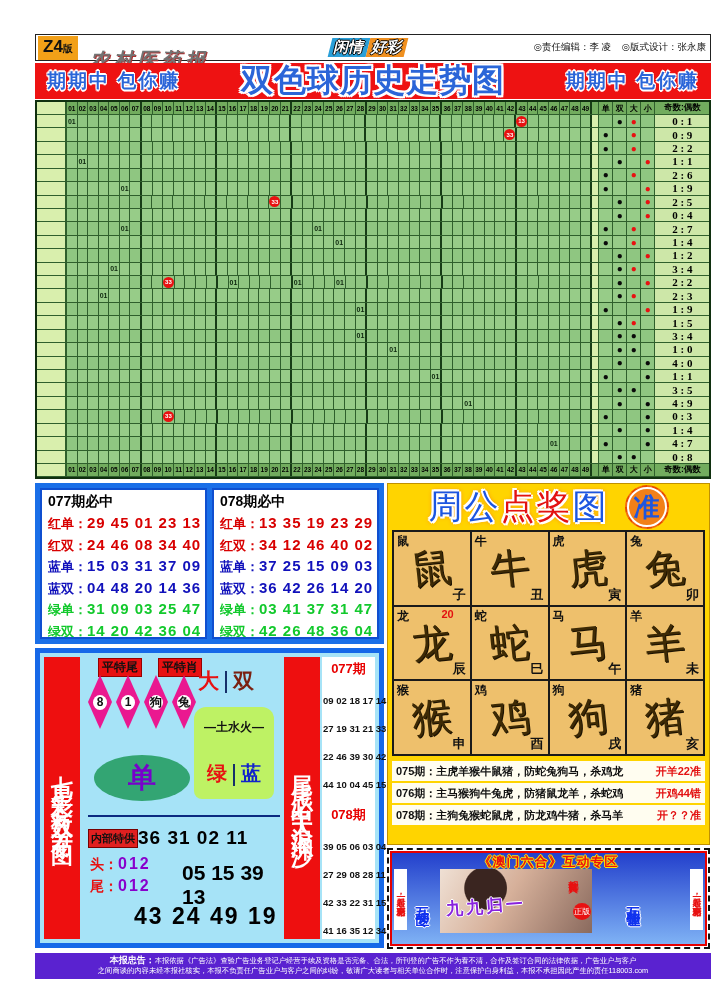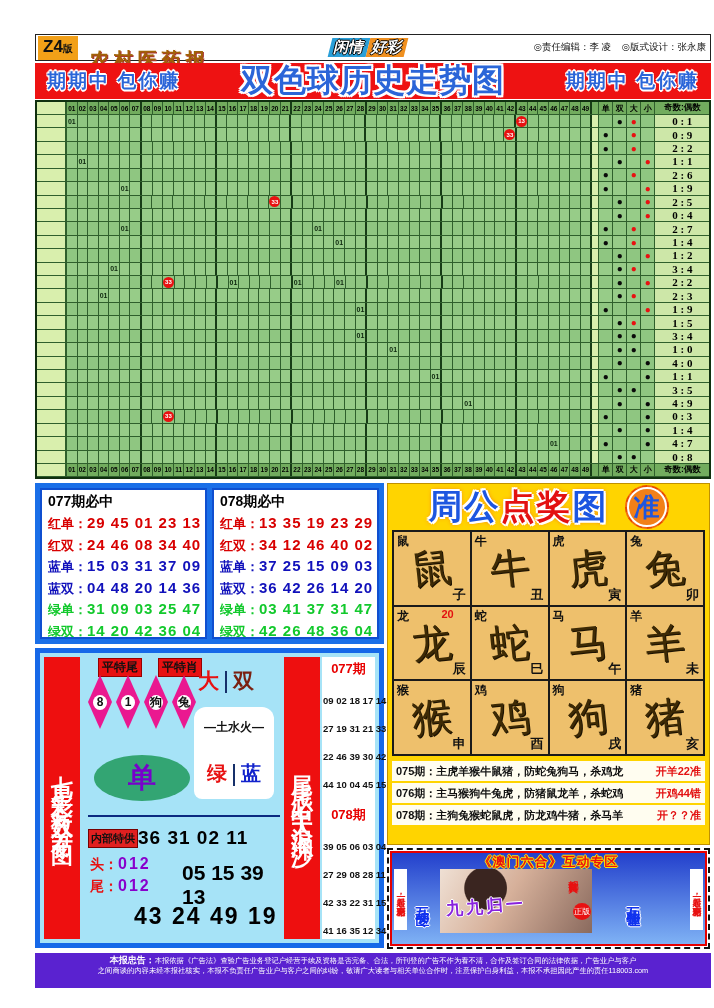--- a/index.html
+++ b/index.html
@@ -5,22 +5,22 @@
   html,body{margin:0;padding:0;background:#fff;}
   .page{position:relative;width:714px;height:1008px;background:#fff;overflow:hidden;
         font-family:"Liberation Sans","DejaVu Sans",sans-serif;}
   .abs{position:absolute;}
 
   
   .header-bar{left:35px;top:34px;width:676px;height:27px;border:1px solid #222;
     display:flex;align-items:center;box-sizing:border-box;background:#fff;}
   .z4{background:#f2a018;padding:1px 5px;margin-left:2px;font-weight:bold;color:#111;line-height:20px;}
   .z4 .z4main{font-size:17px;} .z4 .z4sub{font-size:10px;}
-  .paper{margin-left:12px;font-family:"DejaVu Serif",serif;font-weight:bold;
-    font-size:19px;color:#a16207;letter-spacing:5px;text-shadow:1px 1px 0 #a33;margin-top:24px;}
+  .paper{margin-left:12px;font-family:"DejaVu Serif",serif;font-style:italic;font-weight:bold;
+    font-size:19px;color:#737373;letter-spacing:5px;text-shadow:1px 1px 0 #a33;margin-top:24px;}
   .logo{margin:0 auto;display:flex;transform:skewX(-14deg);}
   .logo span{padding:0 4px;font-weight:bold;font-size:15px;color:#fff;
     text-shadow:-1px 0 #000,1px 0 #000,0 -1px #000,0 1px #000;}
   .logo-l{background:#2a9fd8;} .logo-r{background:#f09020;}
   .credits{font-size:9.5px;color:#111;margin-right:4px;white-space:nowrap;}
   .credits span{margin-left:8px;}
 
   
   .red-banner{left:35px;top:63px;width:676px;height:36px;background:#ee1212;
     display:flex;align-items:center;justify-content:space-between;padding:0 12px;box-sizing:border-box;}
@@ -59,21 +59,21 @@
   .pbox{flex:1 1 0;background:#fff;border:2px solid #0f4fd0;padding:2px 6px;box-sizing:border-box;overflow:hidden;}
   .pb-title{font-size:14px;font-weight:bold;color:#000;margin:1px 0 2px;}
   .pb-row{font-weight:bold;line-height:20.5px;white-space:nowrap;}
   .pb-row .lab{font-size:13px;} .pb-row .val{font-size:15px;letter-spacing:1px;}
   .pb-row.red{color:#d80000;} .pb-row.blue{color:#1111bb;} .pb-row.green{color:#12c92c;}
 
   
   .ypanel{left:387px;top:483px;width:323px;height:362px;background:#ffd400;box-sizing:border-box;
     border:1px solid #c09000;}
   .ytitle-row{height:46px;display:flex;align-items:center;justify-content:center;gap:16px;}
-  .ztitle{font-size:34px;font-weight:bold;letter-spacing:2px;
+  .ztitle{font-size:34px;font-weight:normal;letter-spacing:2px;
     text-shadow:-2px 0 0 #fff,2px 0 0 #fff,0 -2px 0 #fff,0 2px 0 #fff,2px 2px 0 #fff,-2px -2px 0 #fff,0 0 5px #e33;}
   .zbadge{width:44px;height:44px;border-radius:50%;flex:0 0 44px;
     background:repeating-conic-gradient(#f26a10 0 15deg,#e84a00 15deg 30deg);
     display:flex;align-items:center;justify-content:center;}
   .zbadge .in{width:36px;height:36px;border-radius:50%;background:#f28018;border:2px solid #fff;
     display:flex;align-items:center;justify-content:center;font-size:26px;font-weight:bold;color:#1d56e0;
     font-family:"DejaVu Serif",serif;}
   .zgrid{margin:0 4px;height:222px;display:grid;grid-template-rows:repeat(3,1fr);
     grid-template-columns:repeat(4,1fr);gap:2px;background:#1a1a1a;border:2px solid #1a1a1a;}
   .zcell{position:relative;background:#eec06c;overflow:hidden;}
@@ -103,21 +103,21 @@
   .tags{position:absolute;left:16px;top:3px;display:flex;gap:16px;}
   .tag{background:#e81111;border:1px solid #900;color:#111;font-weight:bold;font-size:12px;padding:0 3px;}
   .diamonds{position:absolute;left:6px;top:20px;display:flex;gap:4px;}
   .diamond{width:24px;height:54px;background:#ea1890;
     clip-path:polygon(50% 0,100% 50%,50% 100%,0 50%);display:flex;align-items:center;justify-content:center;}
   .diamond .dv{background:#fff;border-radius:50%;min-width:14px;text-align:center;
     font-size:12px;font-weight:bold;color:#111;line-height:15px;}
   .bigdouble{position:absolute;left:116px;top:12px;font-size:21px;font-weight:bold;}
   .bigdouble .a{color:#e81111;} .bigdouble .b{color:#7a2010;}
   .vdiv{display:inline-block;width:2px;height:22px;background:#16306a;vertical-align:middle;margin:0 6px;}
-  .whitebox{position:absolute;left:112px;top:52px;width:80px;height:92px;background:#ffffff;
+  .whitebox{position:absolute;left:112px;top:52px;width:80px;height:92px;background:#bef264;
     border-radius:12px 12px 8px 8px;display:flex;flex-direction:column;justify-content:space-around;align-items:center;}
   .wuxing{font-size:12px;font-weight:bold;color:#111;}
   .greenblue{font-size:20px;font-weight:bold;}
   .greenblue .a{color:#e81111;} .greenblue .b{color:#1122cc;}
   .ellipse{position:absolute;left:12px;top:100px;width:96px;height:46px;background:#33a573;
     border-radius:50%;display:flex;align-items:center;justify-content:center;}
   .ellipse span{font-size:28px;font-weight:bold;color:#7700cc;}
   .bldiv{position:absolute;left:6px;right:2px;top:160px;border-top:2px solid #0b2a80;}
   .neibu-row{position:absolute;left:6px;top:172px;display:flex;align-items:center;white-space:nowrap;}
   .neibu-tag{background:#e02020;border:1px solid #700;color:#111;font-weight:bold;font-size:11px;padding:1px 2px;}
@@ -150,21 +150,21 @@
     letter-spacing:3px;transform:rotate(-4deg);
     text-shadow:-1px 0 0 #fff,1px 0 0 #fff,0 -1px 0 #fff,0 1px 0 #fff;}
   .photo-side{position:absolute;right:12px;top:3px;writing-mode:vertical-rl;color:#e81111;
     font-size:10px;font-weight:bold;letter-spacing:1px;}
   .photo-tag{position:absolute;right:1px;top:34px;font-size:8px;color:#fff;background:#e81111;
     border-radius:50%;padding:3px 1px;}
   .br-bottom{position:absolute;bottom:1px;left:0;right:0;text-align:center;color:#fff;
     font-weight:bold;font-size:11.5px;letter-spacing:5px;}
 
   
-  .pfooter{left:35px;top:953px;width:676px;height:35px;background:#5a22d0;color:#fff;
+  .pfooter{left:35px;top:953px;width:676px;height:26px;background:#5a22d0;color:#fff;
     box-sizing:border-box;padding:3px 10px 0;text-align:center;}
   .pfooter b{font-size:9px;}
   .pfooter .fl{font-size:7.3px;line-height:9.5px;white-space:nowrap;}
 </style>
 </head>
 <body>
 
 <div class="page">
 
   <div class="abs header-bar">

